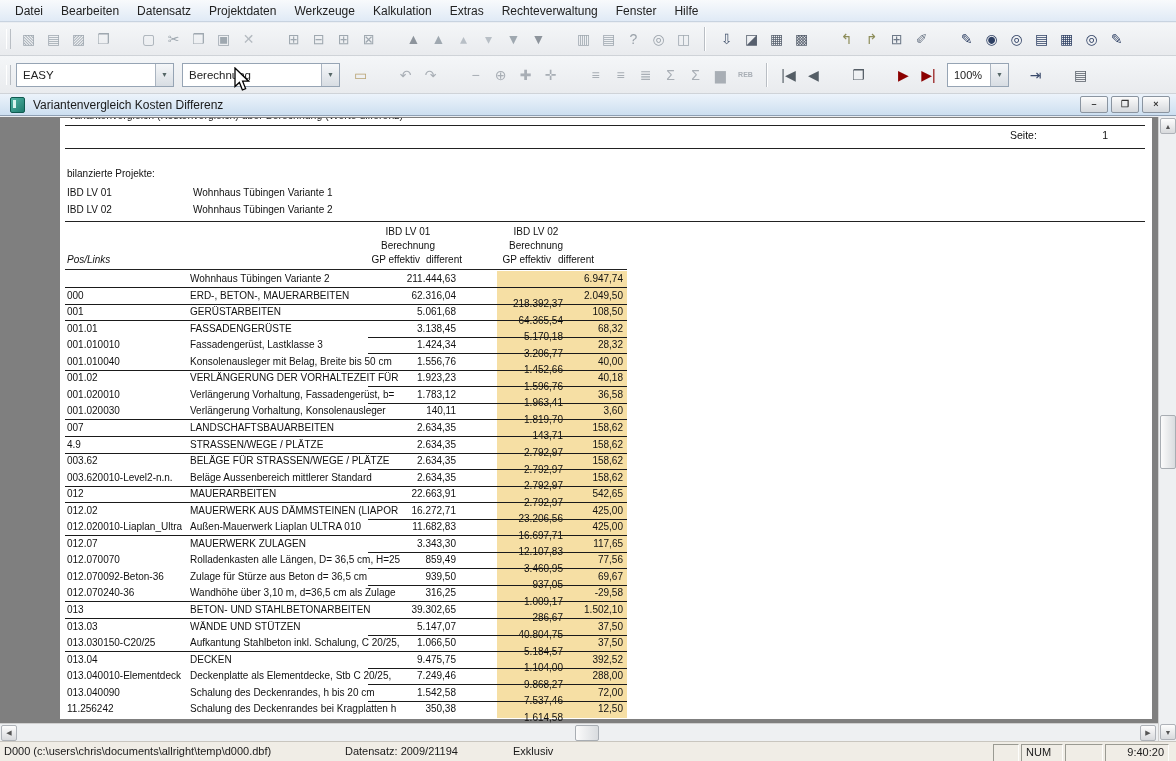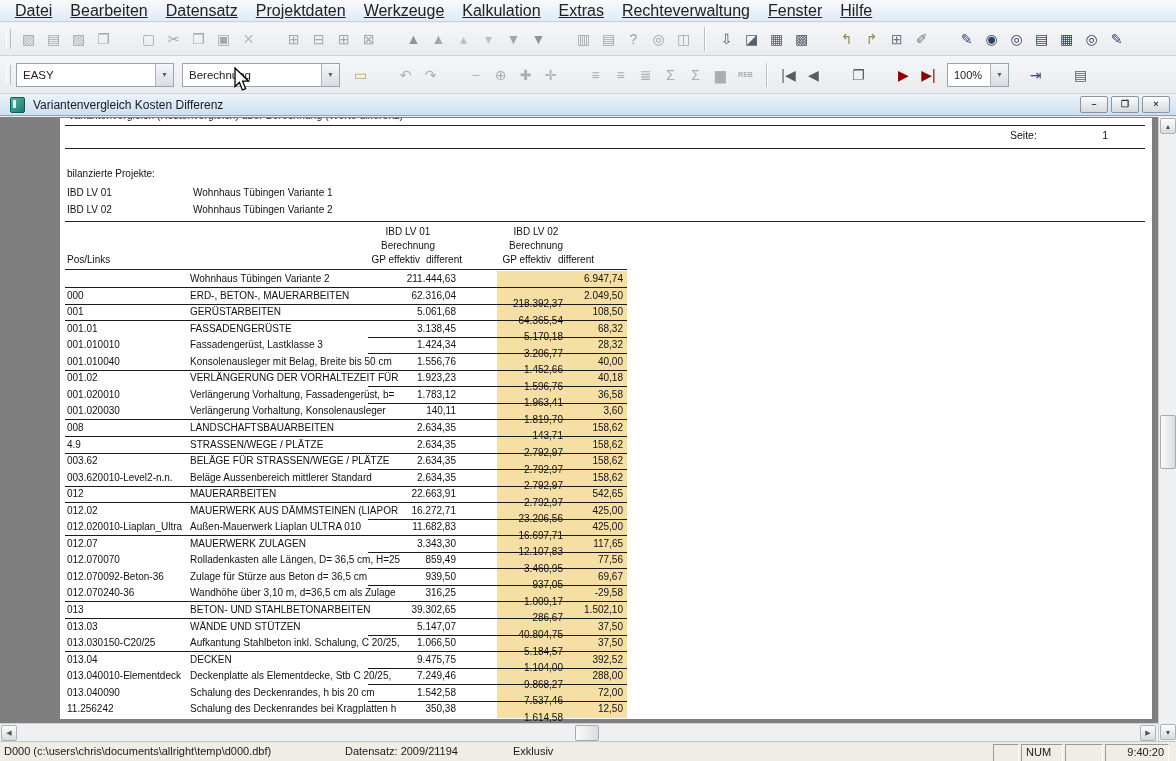--- a/index.html
+++ b/index.html
@@ -3,21 +3,21 @@
 <meta charset="utf-8">
 <style>
   html,body{margin:0;padding:0;background:#555;}
   .app{position:relative;width:1176px;height:761px;background:#ebeef2;
        font-family:"Liberation Sans",sans-serif;overflow:hidden;user-select:none;}
 
   
   .menubar{position:absolute;left:0;top:0;width:100%;height:22px;
     background:linear-gradient(#f8fafc,#e0eaf6);border-bottom:1px solid #c8d3e0;
     display:flex;align-items:center;padding-left:6px;box-sizing:border-box;}
-  .menu-item{font-size:16px;color:#222;padding:0 9px;line-height:22px;cursor:default;text-decoration:underline;}
+  .menu-item{font-size:12px;color:#222;padding:0 9px;line-height:22px;cursor:default;}
 
   
   .toolbar{position:absolute;left:0;width:100%;box-sizing:border-box;
     background:linear-gradient(#f4f6f8,#e9ebee);border-bottom:1px solid #cfd3d8;
     display:flex;align-items:center;}
   .toolbar1{top:23px;height:33px;padding-left:4px;}
   .toolbar2{top:56px;height:38px;padding-left:4px;}
   .grip{width:3px;height:20px;border-left:1px solid #fff;border-right:1px solid #b9bec4;margin:0 5px 0 2px;}
   .tb-icon{width:25px;height:24px;display:inline-flex;align-items:center;justify-content:center;
     font-size:14px;line-height:24px;border-radius:2px;}
@@ -230,21 +230,21 @@
       <span class="abs" style="left:7px;top:69px;">IBD LV 01</span>
       <span class="abs" style="left:133px;top:69px;">Wohnhaus Tübingen Variante 1</span>
       <span class="abs" style="left:7px;top:86px;">IBD LV 02</span>
       <span class="abs" style="left:133px;top:86px;">Wohnhaus Tübingen Variante 2</span>
       <div class="hrule" style="left:5px;top:103px;width:1080px;"></div>
 
       <span class="abs r-center" style="left:300px;top:108px;width:96px;">IBD LV 01</span>
       <span class="abs r-center" style="left:428px;top:108px;width:96px;">IBD LV 02</span>
       <span class="abs r-center" style="left:300px;top:122px;width:96px;">Berechnung</span>
       <span class="abs r-center" style="left:428px;top:122px;width:96px;">Berechnung</span>
-      <span class="abs" style="left:7px;top:136px;">Pos/Links</span>
+      <span class="abs" style="left:7px;top:136px;font-style:italic;">Pos/Links</span>
       <span class="abs r-right" style="left:280px;top:136px;width:80px;">GP effektiv</span>
       <span class="abs r-right" style="left:342px;top:136px;width:60px;">different</span>
       <span class="abs r-right" style="left:411px;top:136px;width:80px;">GP effektiv</span>
       <span class="abs r-right" style="left:474px;top:136px;width:60px;">different</span>
       <div class="hrule" style="left:5px;top:151px;width:562px;"></div>
 
       <div class="hl-band" style="background: rgb(246, 223, 164);"></div>
       <div>
           <div class="t-row" style="top: 153px;">
             <span class="c-pos"></span>
@@ -312,21 +312,21 @@
           </div>
           <div class="t-row" style="top: 285.4px;">
             <span class="c-pos">001.020030</span>
             <span class="c-desc">Verlängerung Vorhaltung, Konsolenausleger</span>
             <span class="c-gp1">140,11</span>
             <span class="c-gp2">143,71</span>
             <span class="c-diff">3,60</span>
             <div class="rule rule-full"></div>
           </div>
           <div class="t-row" style="top: 301.95px;">
-            <span class="c-pos">008</span>
+            <span class="c-pos">007</span>
             <span class="c-desc">LANDSCHAFTSBAUARBEITEN</span>
             <span class="c-gp1">2.634,35</span>
             <span class="c-gp2">2.792,97</span>
             <span class="c-diff">158,62</span>
             <div class="rule rule-full"></div>
           </div>
           <div class="t-row" style="top: 318.5px;">
             <span class="c-pos">4.9</span>
             <span class="c-desc">STRASSEN/WEGE / PLÄTZE</span>
             <span class="c-gp1">2.634,35</span>

